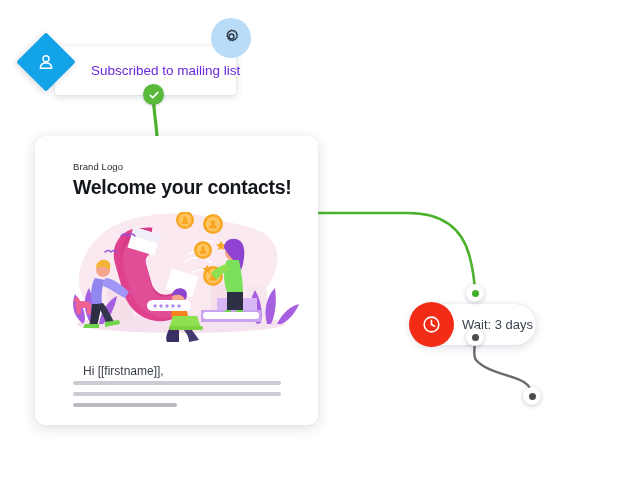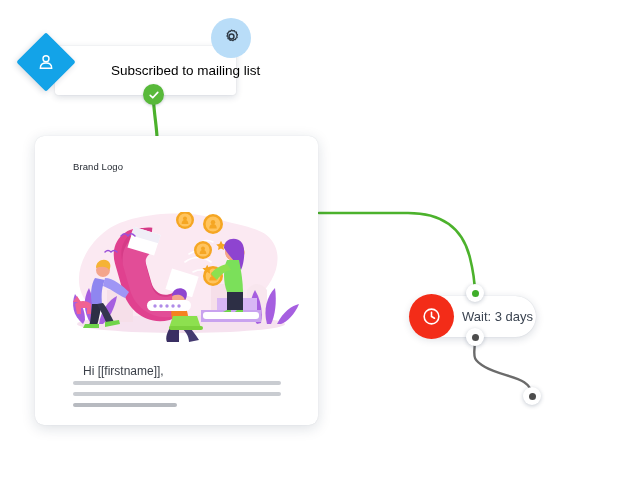--- a/index.html
+++ b/index.html
@@ -42,23 +42,22 @@
     border-radius: 3px;
     box-shadow: 0 2px 7px rgba(20,40,70,0.16), 0 0 1px rgba(20,40,70,0.18);
   }
   #trigger-label {
     position: absolute;
     left: 36px;
     top: 0;
     height: 49px;
     line-height: 49px;
     font-size: 13.5px;
-    color: #000000;
+    color: #6d28d9;
     white-space: nowrap;
-    margin-left: 20px;
   }
   #trigger-diamond {
     position: absolute;
     left: 25px;
     top: 41px;
     width: 42px;
     height: 42px;
     background: #13a3e8;
     transform: rotate(45deg);
     border-radius: 2px;
@@ -154,21 +153,21 @@
     background: #c9ccd1;
   }
   #skel-1 { top: 245px; width: 208px; }
   #skel-2 { top: 256px; width: 208px; }
   #skel-3 { top: 267px; width: 104px; background:#b7bac0; }
 
   
   #wait-node {
     position: absolute;
     left: 410px;
-    top: 296px;
+    top: 304px;
     width: 126px;
     height: 41px;
     background: #ffffff;
     border-radius: 21px;
     box-shadow: 0 2px 8px rgba(20,40,70,0.16), 0 0 1px rgba(20,40,70,0.18);
   }
   #wait-icon {
     position: absolute;
     left: -1px;
     top: -2px;
@@ -288,20 +287,21 @@
   <div id="check-badge">
     <svg width="12" height="12" viewBox="0 0 24 24" fill="none" stroke="#ffffff" stroke-width="3.4" stroke-linecap="round" stroke-linejoin="round">
       <path d="M4.5 12.8 L9.5 17.5 L19.5 6.8"></path>
     </svg>
   </div>
 
   <div id="email-card">
 
     <div id="brand-logo">Brand Logo</div>
 
+    <div id="email-headline">Welcome your contacts!</div>
 
     <svg id="email-illustration" viewBox="0 0 238 135">
 
       <path d="M46 18 C68 2 120 -3 152 6 C188 16 206 16 214 34 C222 52 210 74 196 86 C176 103 120 112 86 110 C52 108 26 98 20 80 C13 60 24 34 46 18 Z" fill="#fbe9f2"></path>
 
       <ellipse cx="120" cy="112" rx="104" ry="9" fill="#f6e2ef"></ellipse>
 
       <rect x="46" y="78" width="26" height="32" fill="#f6dfe9"></rect>
       <rect x="150" y="72" width="30" height="38" fill="#f6dfe9"></rect>
       <path d="M186 78 C192 70 200 70 206 78 L206 110 L186 110 Z" fill="#f8e6ee"></path>

